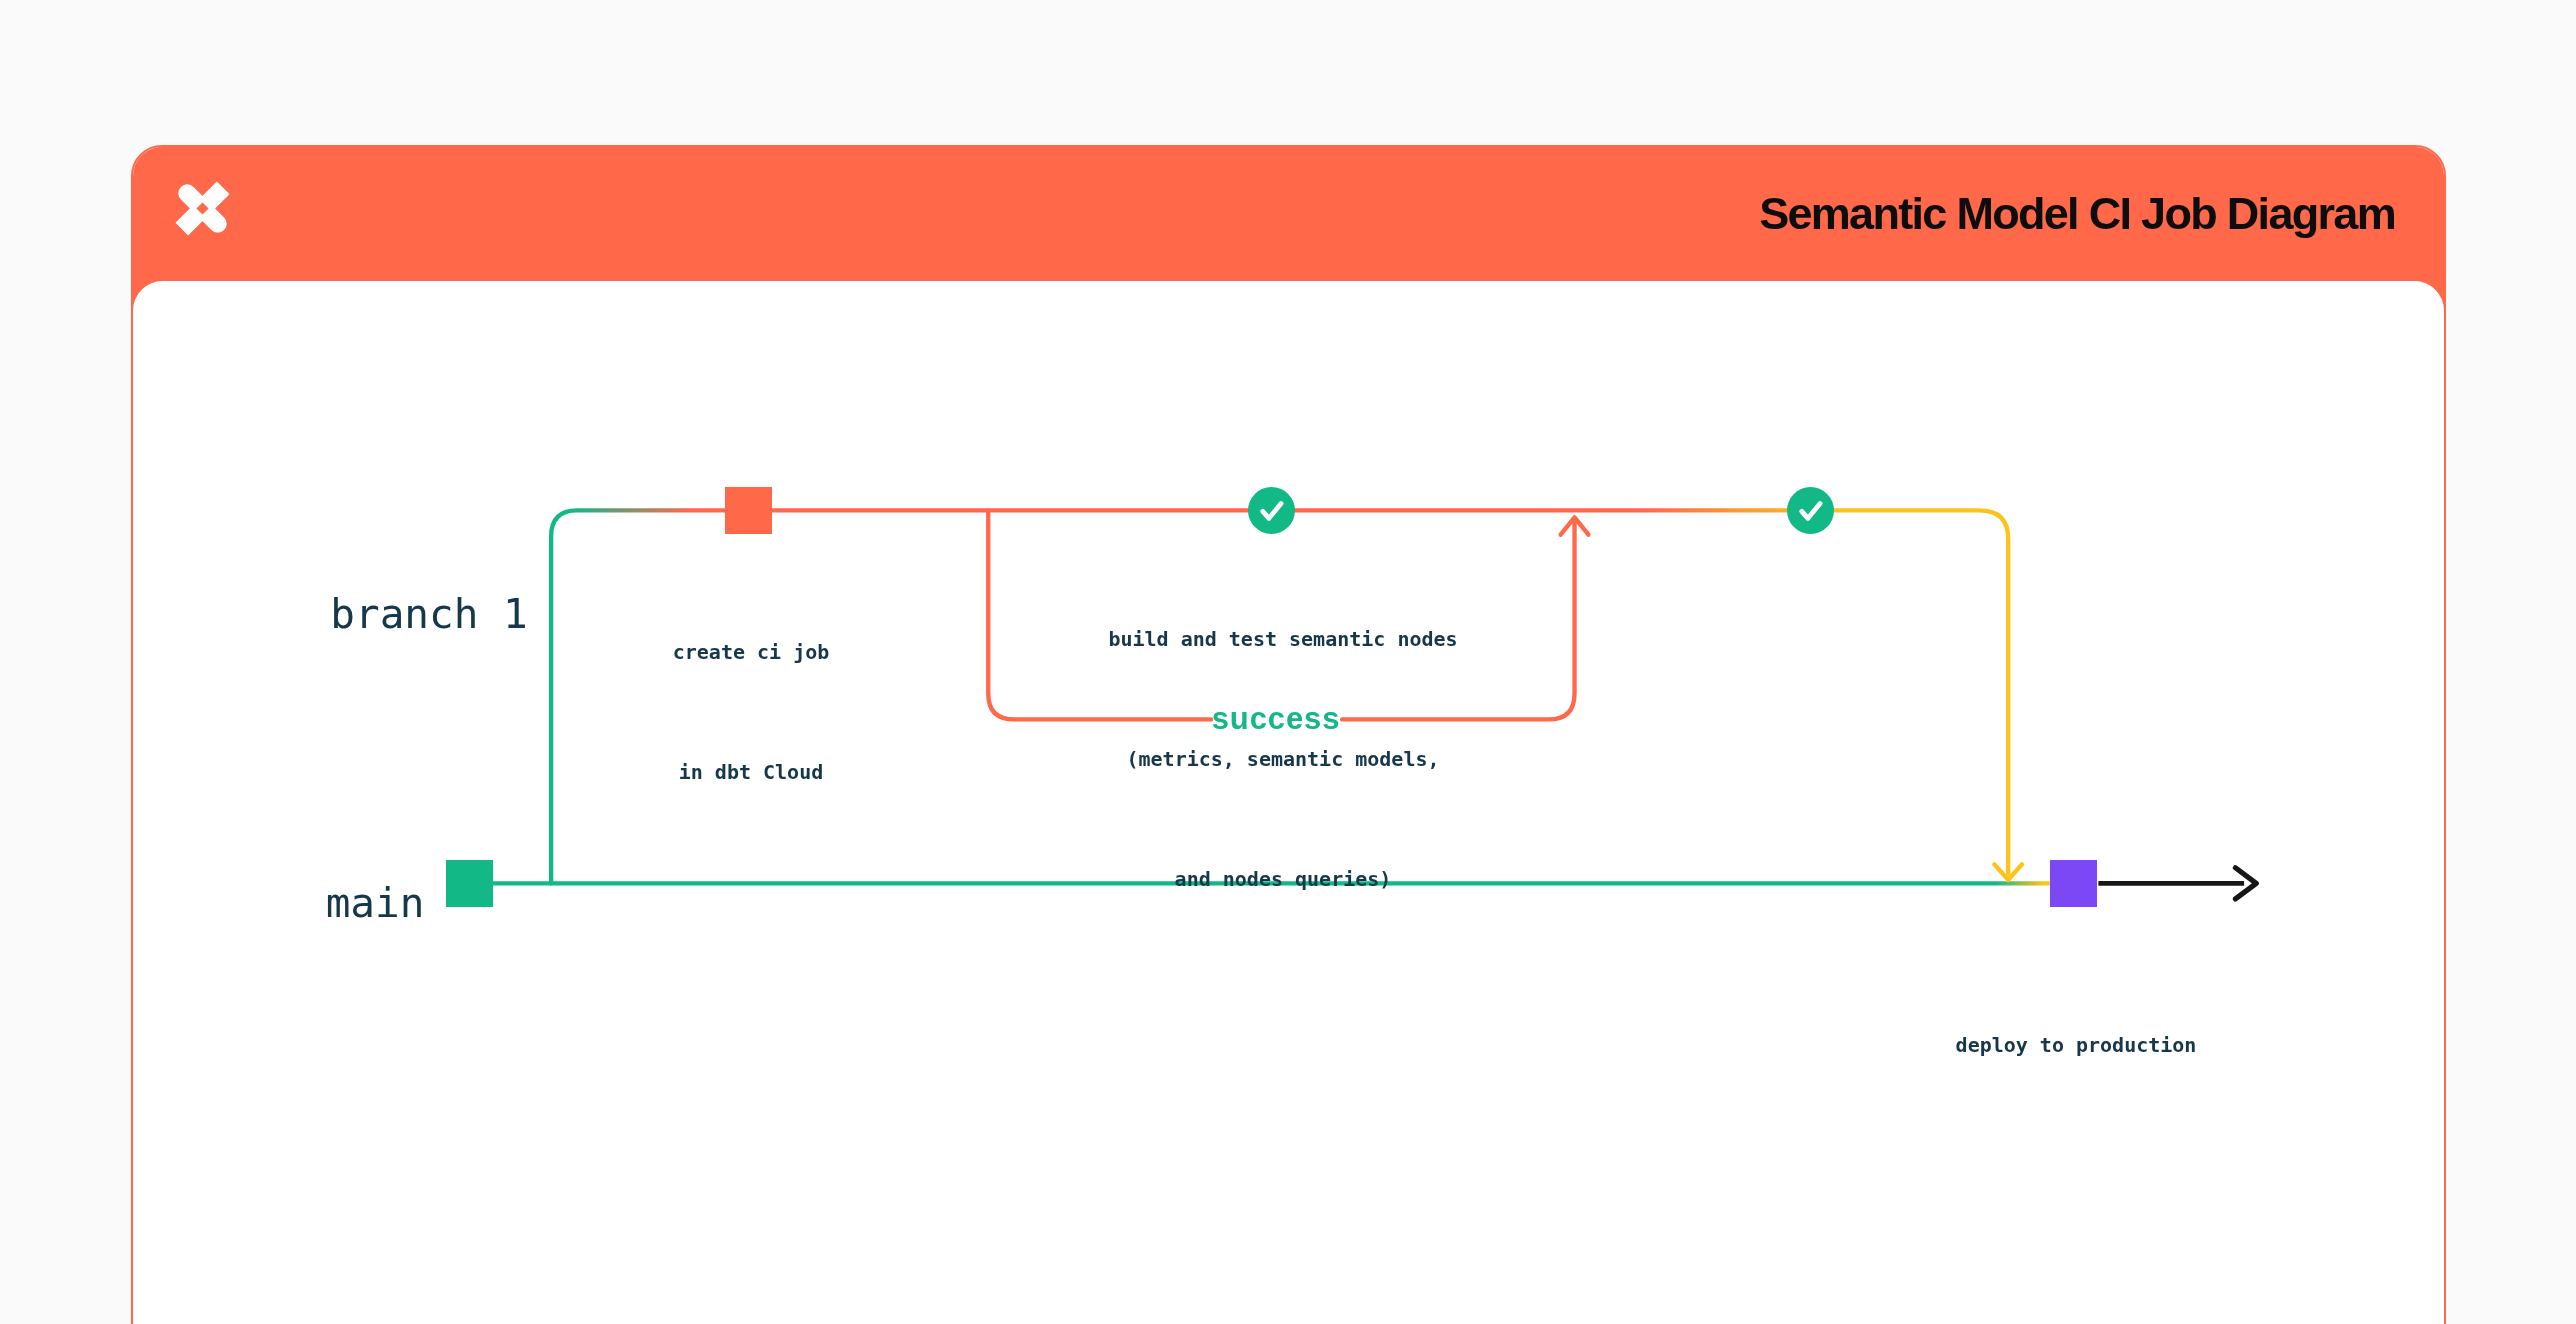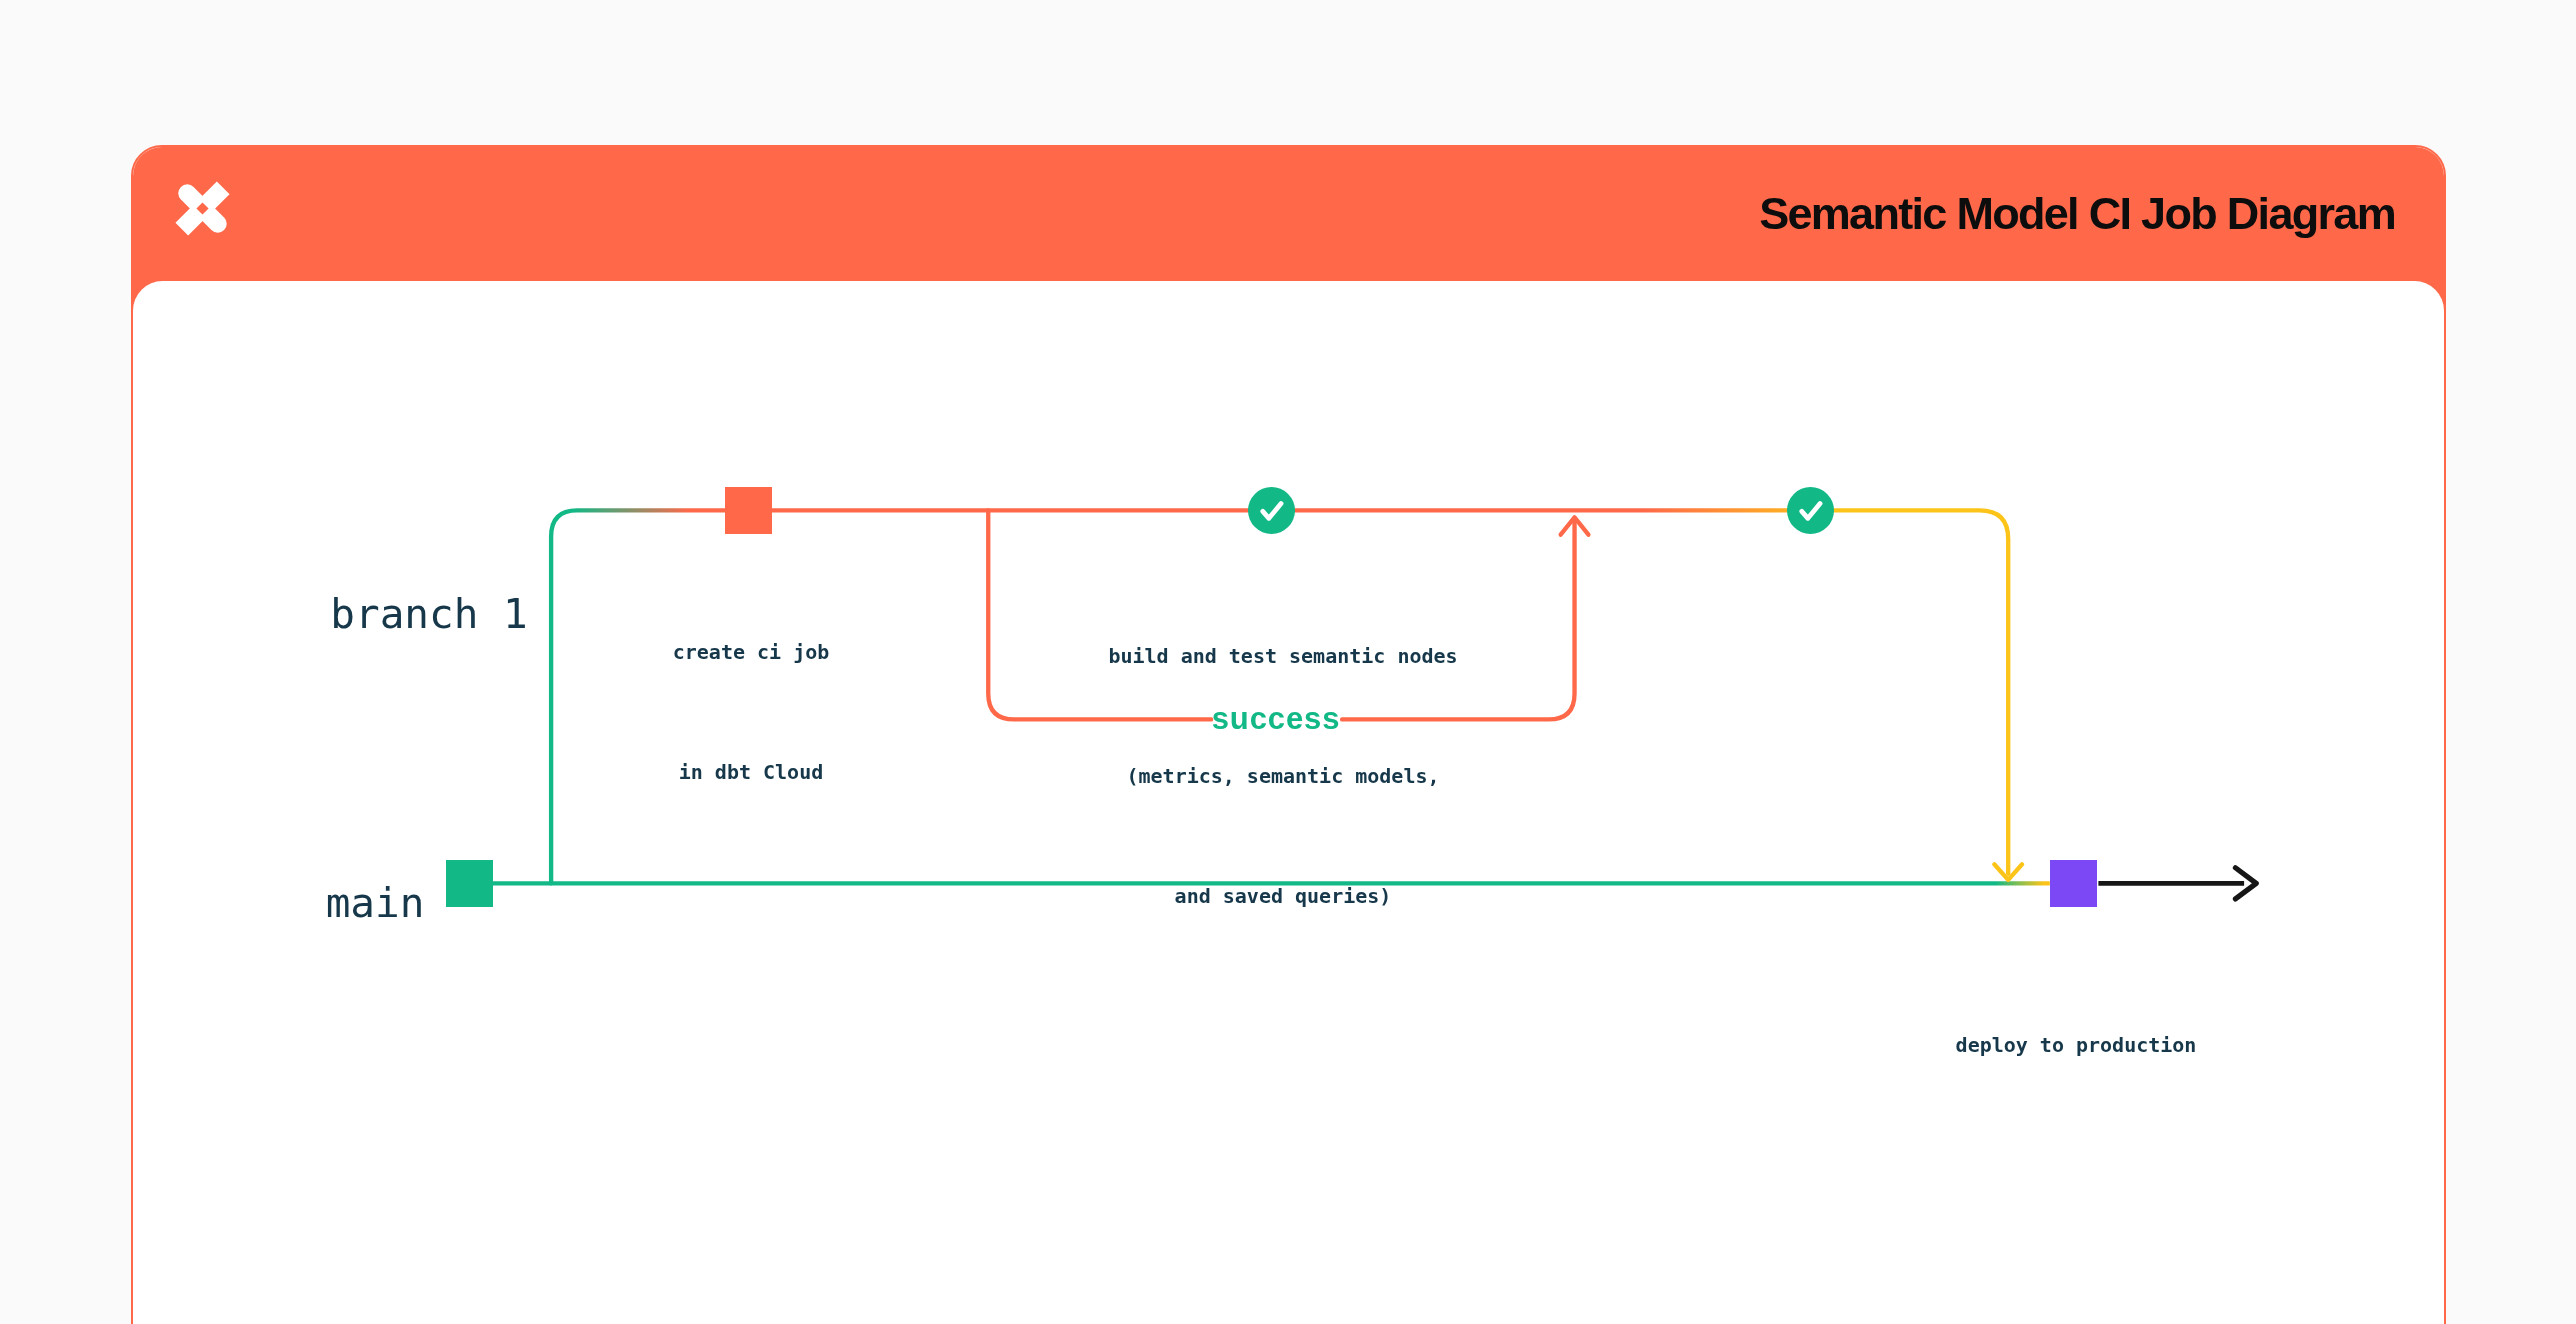--- a/index.html
+++ b/index.html
@@ -126,24 +126,24 @@
     </svg>
   </div>
 
   <div class="lane-label" style="left:296px;top:467px;">branch 1</div>
   <div class="lane-label" style="left:242px;top:756px;">main</div>
 
   <div class="node-text" style="left:618px;top:405px;">
     <div>create ci job</div>
     <div>in dbt Cloud</div>
   </div>
-  <div class="node-text" style="left:1150px;top:409px;">
+  <div class="node-text" style="left:1150px;top:392px;">
     <div>build and test semantic nodes</div>
     <div>(metrics, semantic models,</div>
-    <div>and saved queries)</div>
+    <div>and nodes queries)</div>
   </div>
   <div class="node-text" style="left:1943px;top:798px;">
     <div>deploy to production</div>
   </div>
 
   <div class="loop-label" style="left:1143px;top:572px;">success</div>
 
 </div>
 
 

